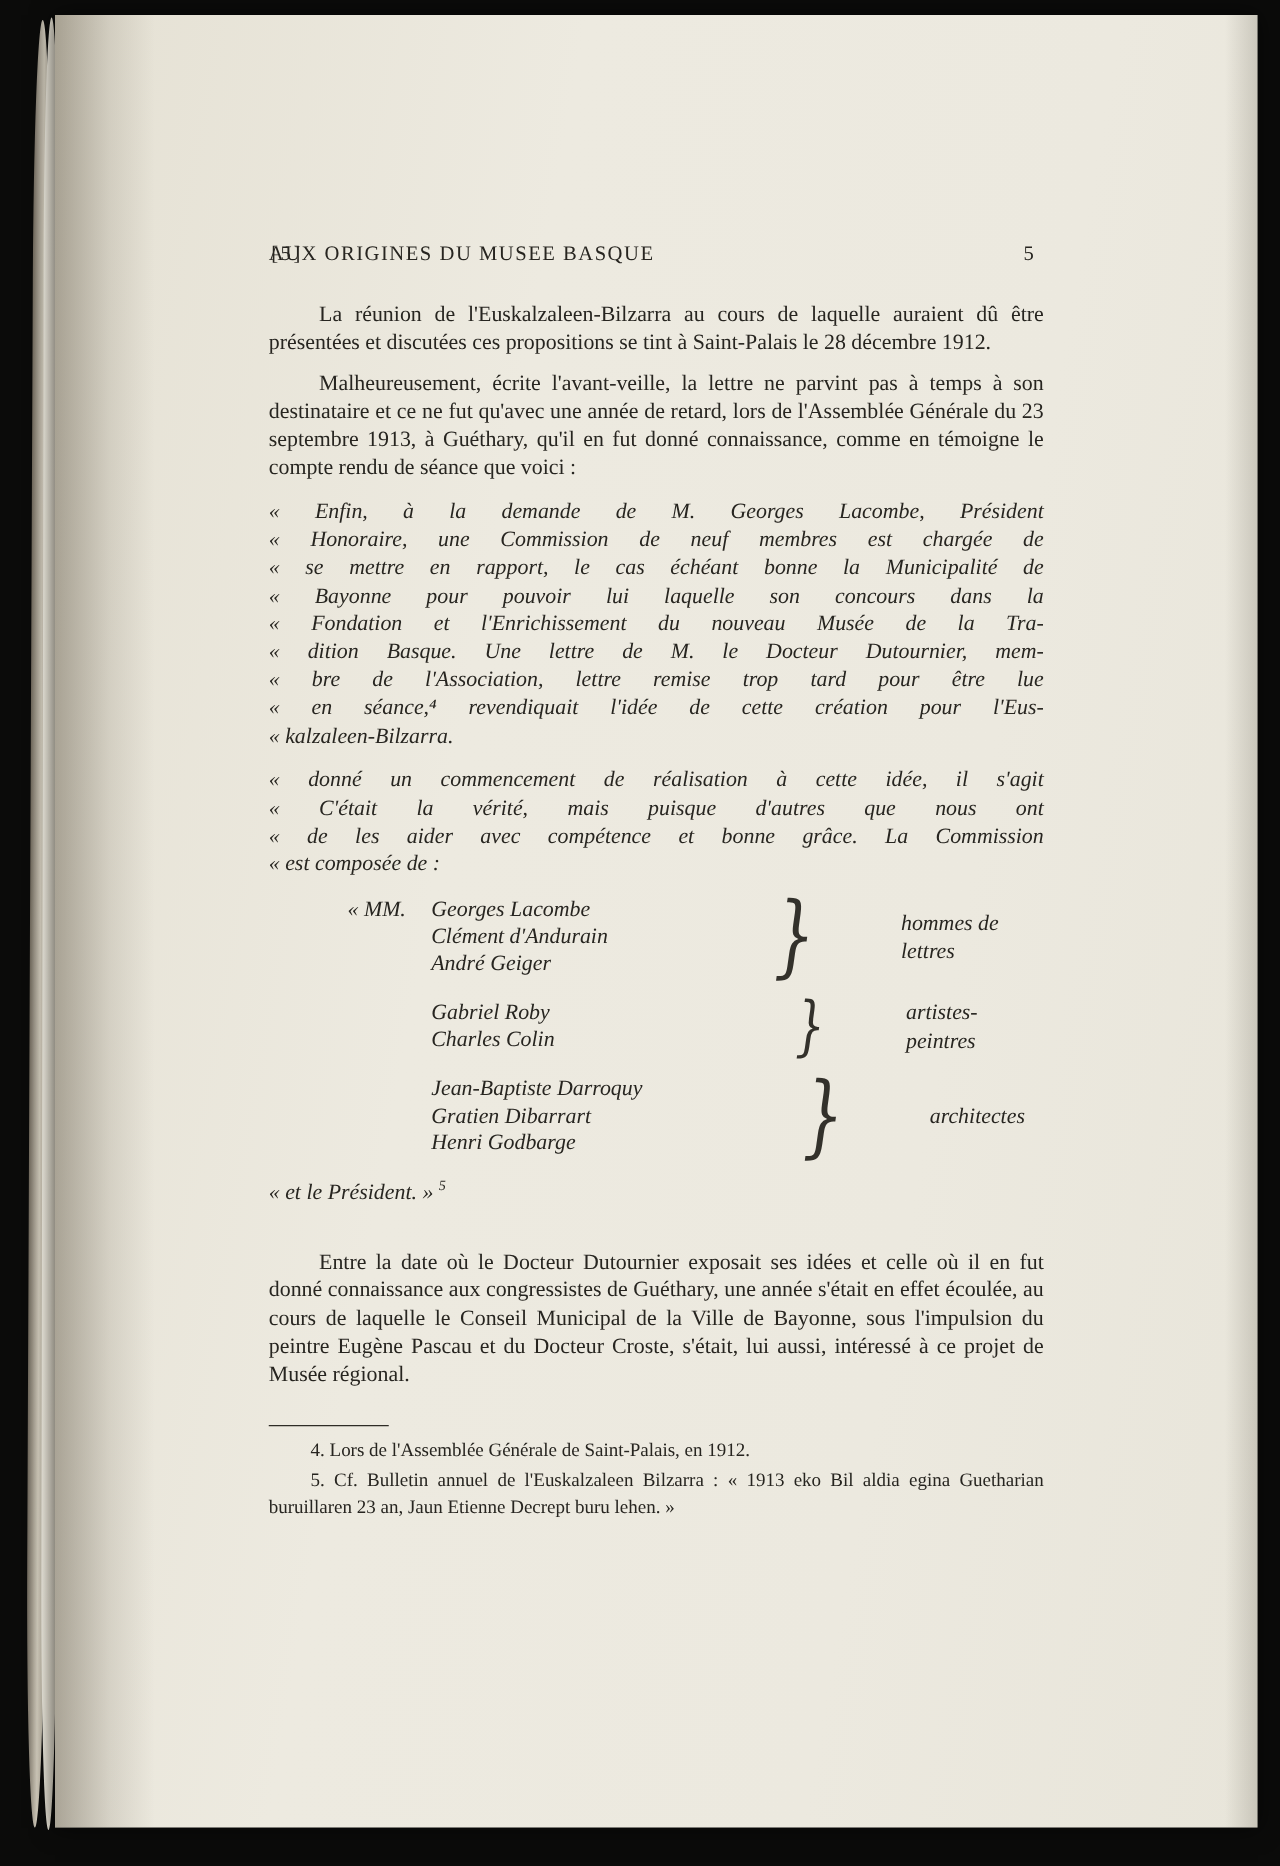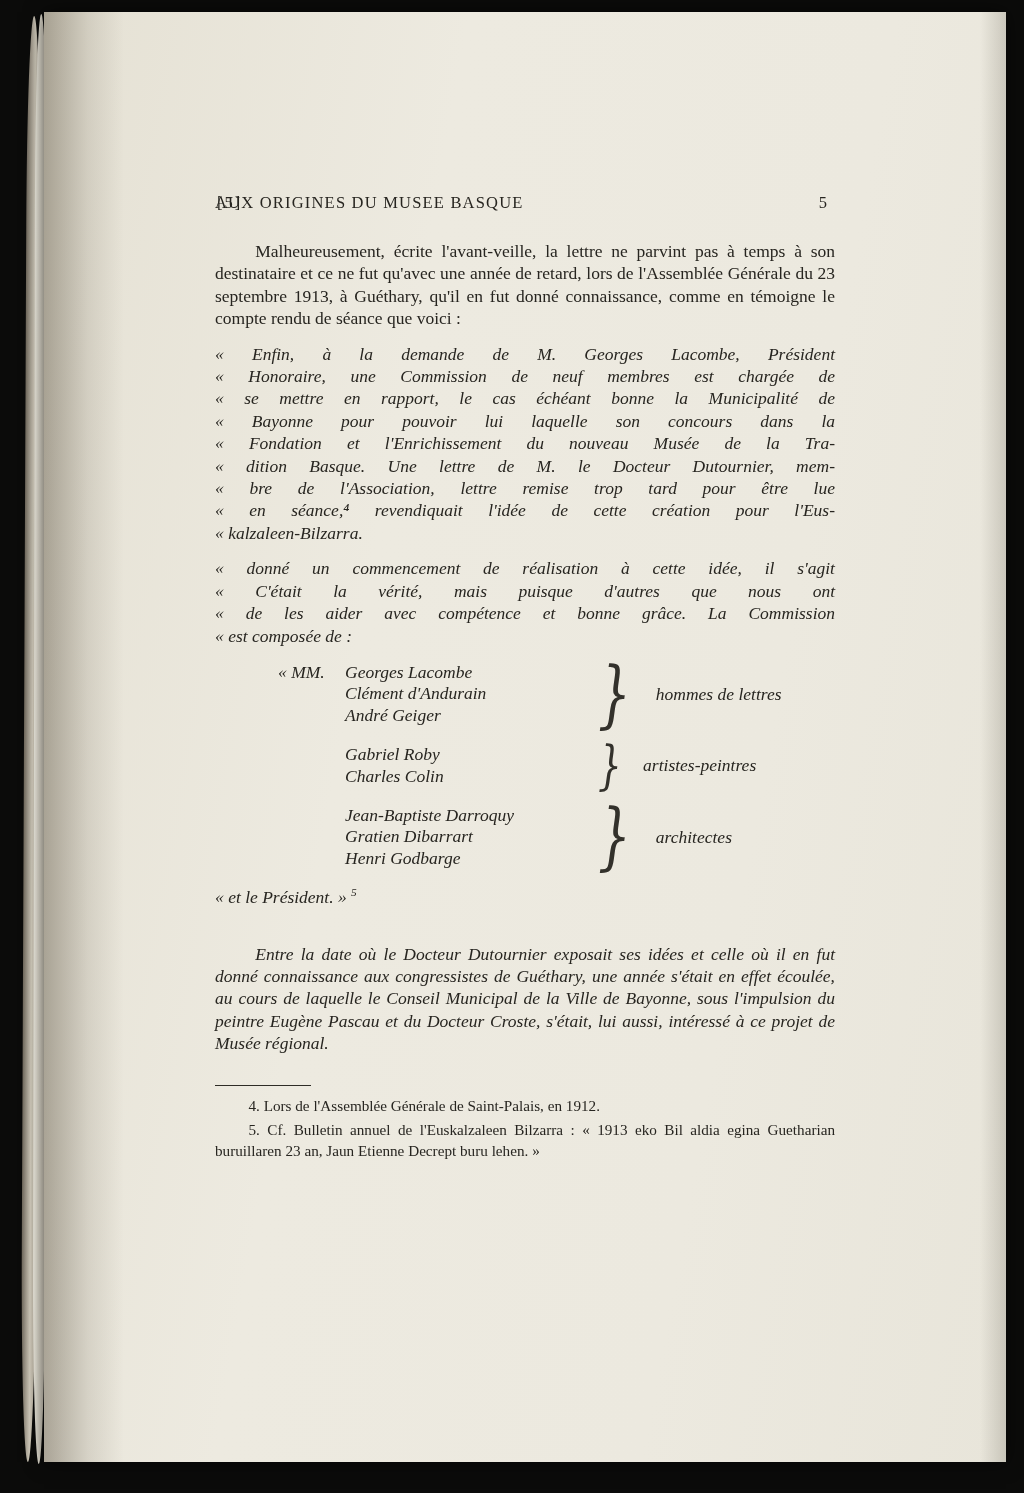--- a/index.html
+++ b/index.html
@@ -53,37 +53,37 @@
   .folio-left  { position: absolute; left: 2px; top: 0; letter-spacing: 2px; }
   .running-title { position: absolute; left: 0; right: 0; top: 0; text-align: left; letter-spacing: 1.2px; }
   .folio-right { position: absolute; right: 8px; top: 0; }
   p.body-par {
     margin: 0 0 10px 0; text-align: justify; text-indent: 2.3em;
   }
   .quote { font-style: italic; margin: 13px 0 0 0; }
   .quote-line { text-align: justify; text-align-last: justify; }
   .quote-line.no-just { text-align: center; text-align-last: left; }
   .commission { margin: 15px 0 0 63px; font-style: italic; }
-  .comm-group { display: flex; align-items: center; margin-bottom: 17px; }
+  .comm-group { display: flex; align-items: center; margin-bottom: 17px; gap: 44px; }
   .names {
     box-sizing: border-box; width: 320px; padding-left: 67px;
     position: relative; line-height: 21.5px;
   }
   .mm-prefix { position: absolute; left: 0; top: 0; }
   .brace {
     font-family: "DejaVu Serif", serif; font-weight: 400;
     line-height: 0.85; transform: scaleX(0.72); transform-origin: left center;
     color: #33312b;
   }
   .brace.b3 { font-size: 72px; }
   .brace.b2 { font-size: 52px; }
   .role { margin-left: 12px; }
   .closing { font-style: italic; margin: 4px 0 34px 0; }
   sup.note-ref { font-size: 0.65em; vertical-align: super; line-height: 0; }
-  .last-par { margin-top: 24px; font-style: italic; }
+  .last-par { margin-top: 24px; }
   .footnote-rule {
     width: 96px; border: 0; border-top: 1.6px solid #2e2c26;
     margin: 30px 0 10px 0;
   }
   .footnote {
     margin: 0 0 4px 0; font-size: 15.2px; line-height: 20.5px;
     text-align: justify; text-indent: 2.2em;
   }
 </style>
 </head>
@@ -95,20 +95,21 @@
 
   <div class="page">
     <div class="content">
 
       <div class="header">
         <span class="folio-left">[5]</span>
         <span class="running-title">AUX ORIGINES DU MUSEE BASQUE</span>
         <span class="folio-right">5</span>
       </div>
 
+      <p class="body-par">La réunion de l'Euskalzaleen-Bilzarra au cours de laquelle auraient dû être présentées et discutées ces propositions se tint à Saint-Palais le 28 décembre 1912.</p>
       <p class="body-par">Malheureusement, écrite l'avant-veille, la lettre ne parvint pas à temps à son destinataire et ce ne fut qu'avec une année de retard, lors de l'Assemblée Générale du 23 septembre 1913, à Guéthary, qu'il en fut donné connaissance, comme en témoigne le compte rendu de séance que voici :</p>
 
       <div class="quote">
         <div class="quote-line">« Enfin, à la demande de M. Georges Lacombe, Président</div>
         <div class="quote-line">« Honoraire, une Commission de neuf membres est chargée de</div>
         <div class="quote-line">« se mettre en rapport, le cas échéant bonne la Municipalité de</div>
         <div class="quote-line">« Bayonne pour pouvoir lui laquelle son concours dans la</div>
         <div class="quote-line">« Fondation et l'Enrichissement du nouveau Musée de la Tra-</div>
         <div class="quote-line">« dition Basque. Une lettre de M. le Docteur Dutournier, mem-</div>
         <div class="quote-line">« bre de l'Association, lettre remise trop tard pour être lue</div>

